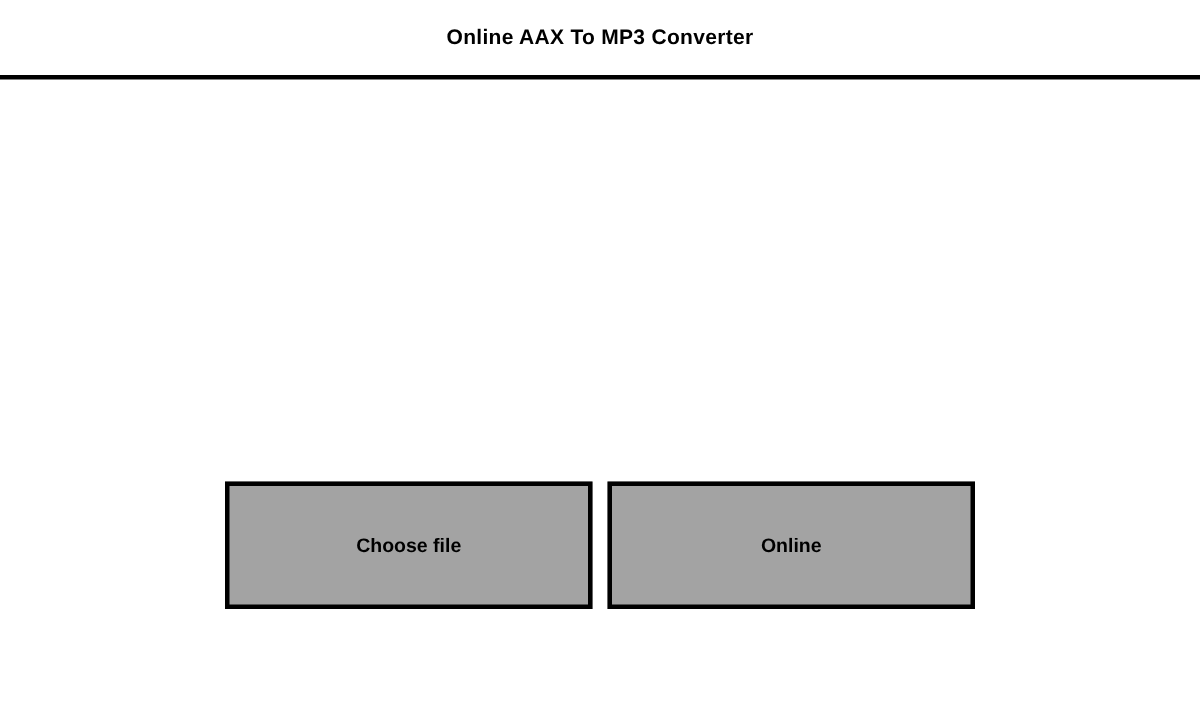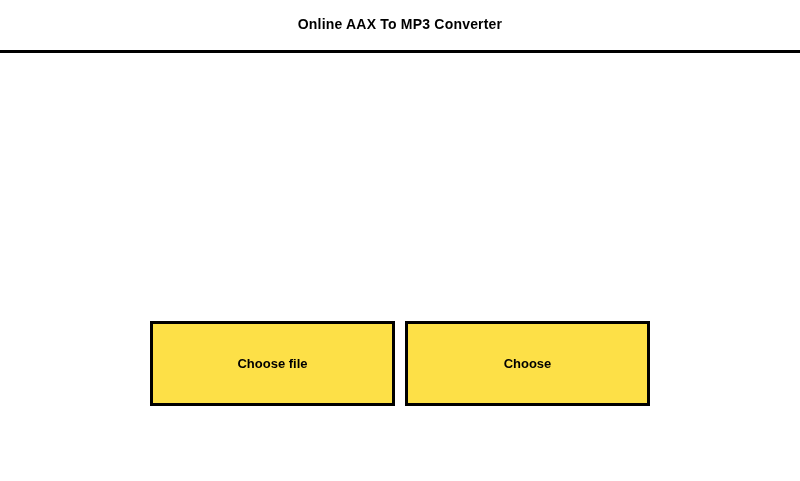--- a/index.html
+++ b/index.html
@@ -43,21 +43,21 @@
     position: absolute;
     left: 0;
     right: 0;
     top: 268px;
     display: flex;
     justify-content: center;
     align-items: flex-start;
     gap: 10px;
   }
   .big-button {
-    background: #fde047;
+    background: #a3a3a3;
     border: 3px solid #000000;
     color: #000000;
     font-family: "Liberation Sans", sans-serif;
     font-size: 13px;
     font-weight: bold;
     cursor: pointer;
     padding: 0;
     display: flex;
     align-items: center;
     justify-content: center;
@@ -80,19 +80,19 @@
   <div class="header">
     <div class="header-title">Online AAX To MP3 Converter</div>
   </div>
 
   <div class="content">
 
     <div class="button-row">
 
       <button class="big-button btn-choose">Choose file</button>
 
-      <button class="big-button btn-convert">Choose</button>
+      <button class="big-button btn-convert">Online</button>
 
     </div>
 
   </div>
 
 </div>
 
 </body></html>

